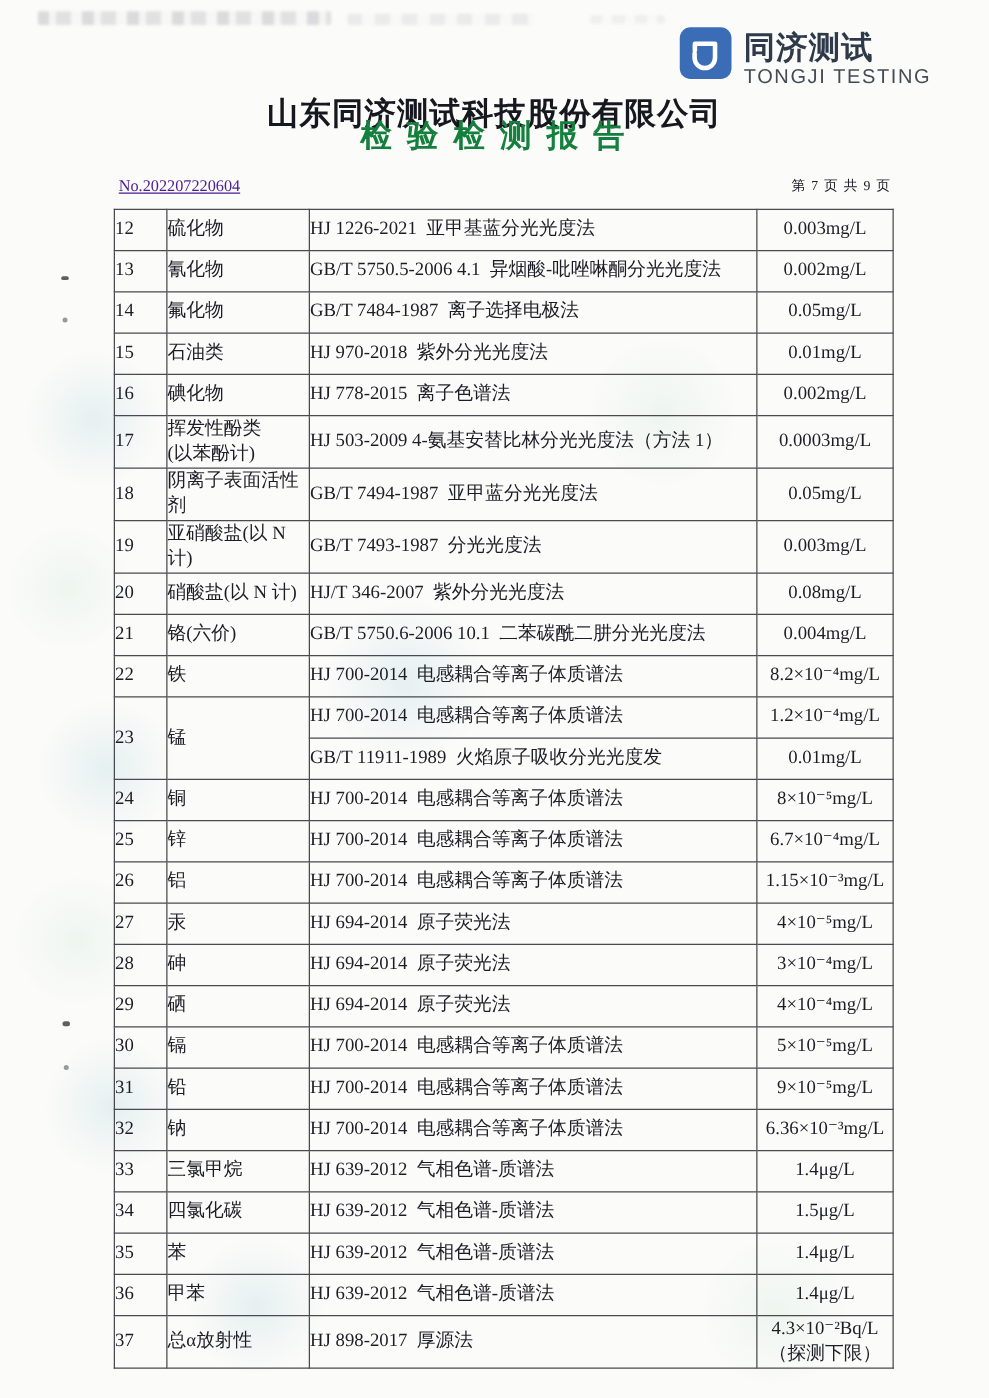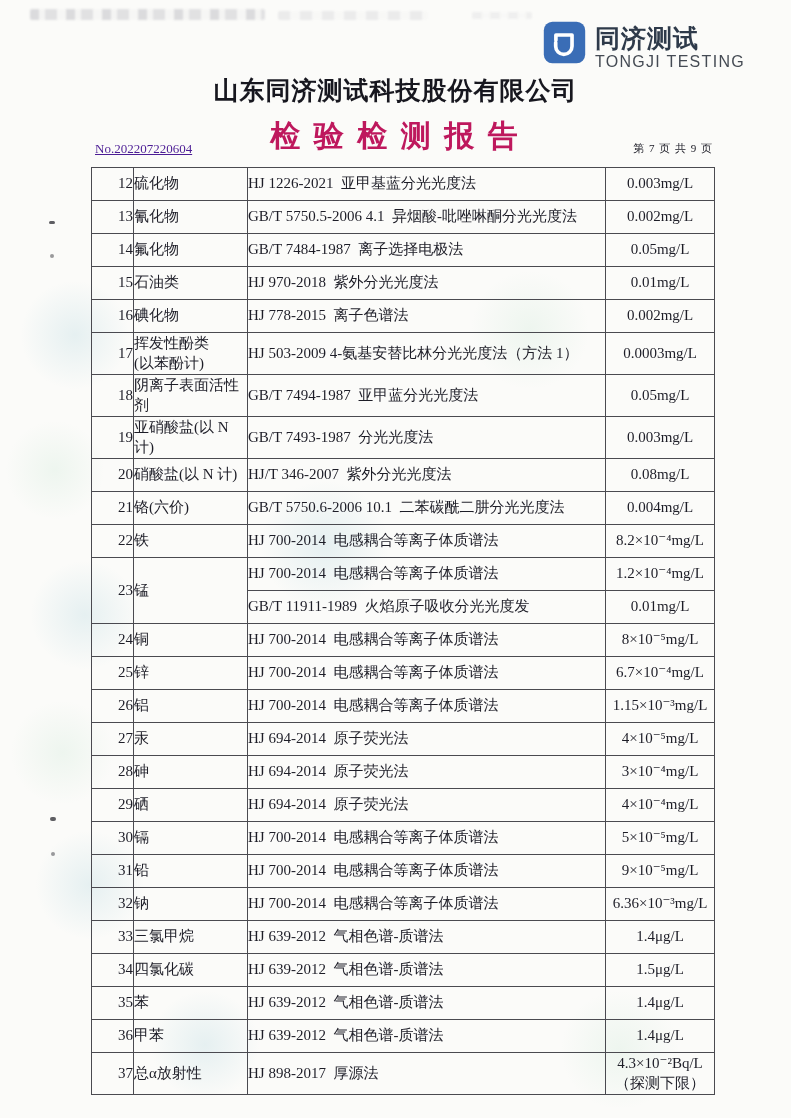--- a/index.html
+++ b/index.html
@@ -24,31 +24,31 @@
   .logo{position:absolute;top:21px;right:46px;display:flex;align-items:flex-start;gap:9px;}
   .logo-mark{width:43px;height:43px;display:block;}
   .logo-text{display:flex;flex-direction:column;line-height:1;}
   .logo-cn{font-family:"Liberation Sans","DejaVu Sans",sans-serif;font-size:25px;font-weight:600;
     color:#2e3a4a;letter-spacing:1px;margin-top:5px;}
   .logo-en{font-family:"Liberation Sans","DejaVu Sans",sans-serif;font-size:16px;color:#454b54;
     letter-spacing:1.3px;margin-top:3px;}
   
   .company-name{position:absolute;top:74px;left:0;width:100%;text-align:center;
     font-size:25px;font-weight:700;letter-spacing:1px;color:#17171f;}
-  .report-title{position:absolute;top:116px;left:0;width:100%;text-align:center;
-    font-size:30px;font-weight:700;letter-spacing:3px;color:#be185d;}
+  .report-title{position:absolute;top:92px;left:0;width:100%;text-align:center;
+    font-size:25px;font-weight:700;letter-spacing:3px;color:#15803d;}
   .report-number{position:absolute;top:141px;left:95px;font-size:13px;color:#4c1d95;text-decoration:underline;}
   .page-indicator{position:absolute;top:141px;right:78px;font-size:11px;color:#1a1a24;letter-spacing:1px;}
   
   table.report{position:absolute;left:91px;top:167px;width:623px;
     border-collapse:collapse;table-layout:fixed;border:1.5px solid #3d3d44;}
   table.report td{
     border:1px solid #4a4a50;font-size:15px;color:#1d1d27;vertical-align:middle;
     white-space:pre-wrap;line-height:1.3;height:30px;padding:1px 0;}
-  td.td-no{text-align:right;}
+  td.td-no{text-align:left;}
   td.td-item{padding-left:10px;}
   td.td-method{padding-left:12px;}
   td.td-limit{text-align:center;}
 </style>
 </head>
 <body>
 
 <div class="bleed bleed-a"></div>
 <div class="bleed bleed-b"></div>
 <div class="bleed bleed-c"></div>

